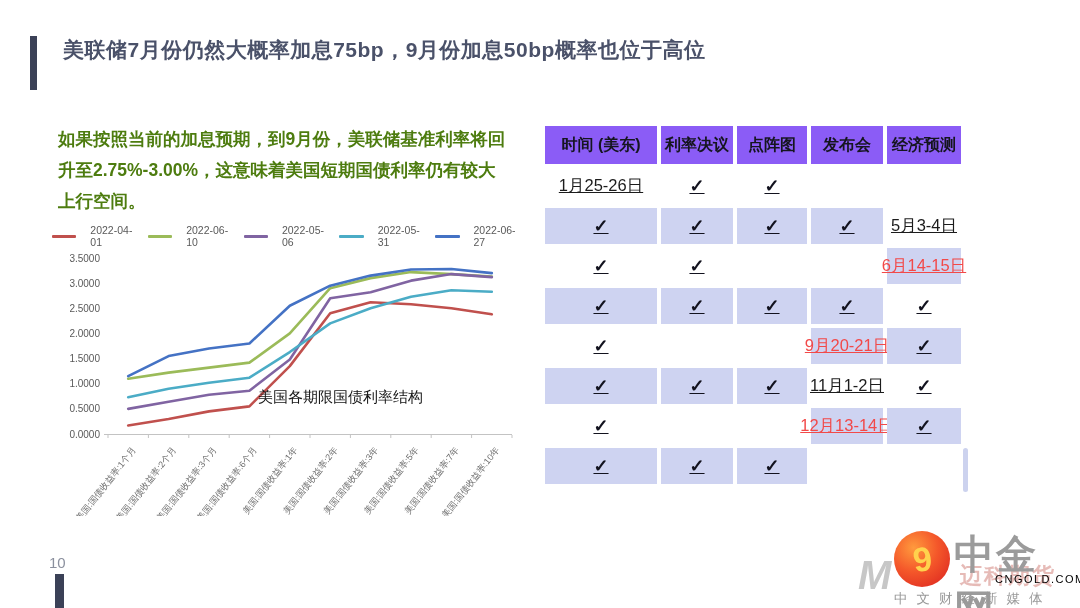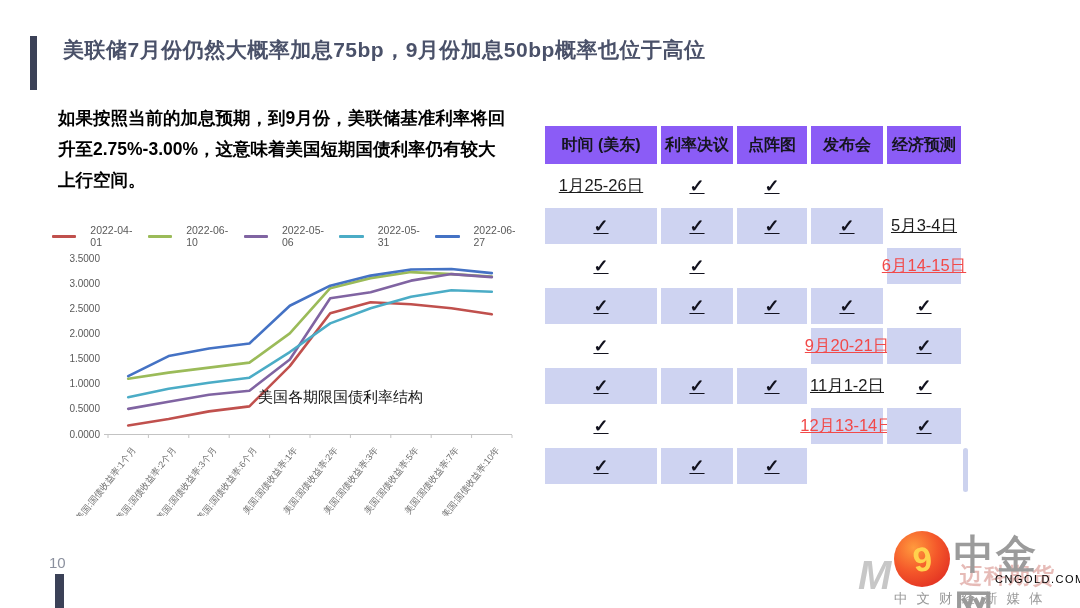--- a/index.html
+++ b/index.html
@@ -6,22 +6,22 @@
   html,body { width:1080px; height:608px; }
   body { font-family:"Liberation Sans", sans-serif; background:#ffffff; }
   .slide { position:relative; width:1080px; height:608px; background:#ffffff; overflow:hidden; }
 
   
   .title-block { position:absolute; left:30px; top:36px; display:flex; align-items:flex-start;gap:7px; }
   .title-accent { width:7px; height:54px; background:#3b4157; margin-right:19px; }
   .slide-title { font-size:21px; font-weight:600; color:#4a5169; letter-spacing:0.5px; }
 
   
-  .intro { position:absolute; left:58px; top:103px; width:452px; font-size:17.5px; line-height:1.78;
-           font-weight:bold; color:#000000; }
+  .intro { position:absolute; left:58px; top:124px; width:452px; font-size:17.5px; line-height:1.78;
+           font-weight:bold; color:#4d7c0f; }
 
   
   .chart { position:absolute; left:52px; top:228px; width:470px; height:285px; }
   .legend { display:flex; justify-content:center; align-items:center; gap:9px; height:16px; margin-bottom:4px; }
   .legend-item { display:flex; align-items:center; gap:14px; }
   .legend-swatch { width:27px; height:3px; border-radius:1px; }
   .legend-label { font-size:10.5px; color:#595959; }
   .chart-title-overlay { position:absolute; left:206px; top:160px; font-size:15px; font-weight:normal;
                          color:#141414; pointer-events:none; white-space:nowrap; }
   #yield-chart .tick-label { font-size:10px; fill:#595959; }

